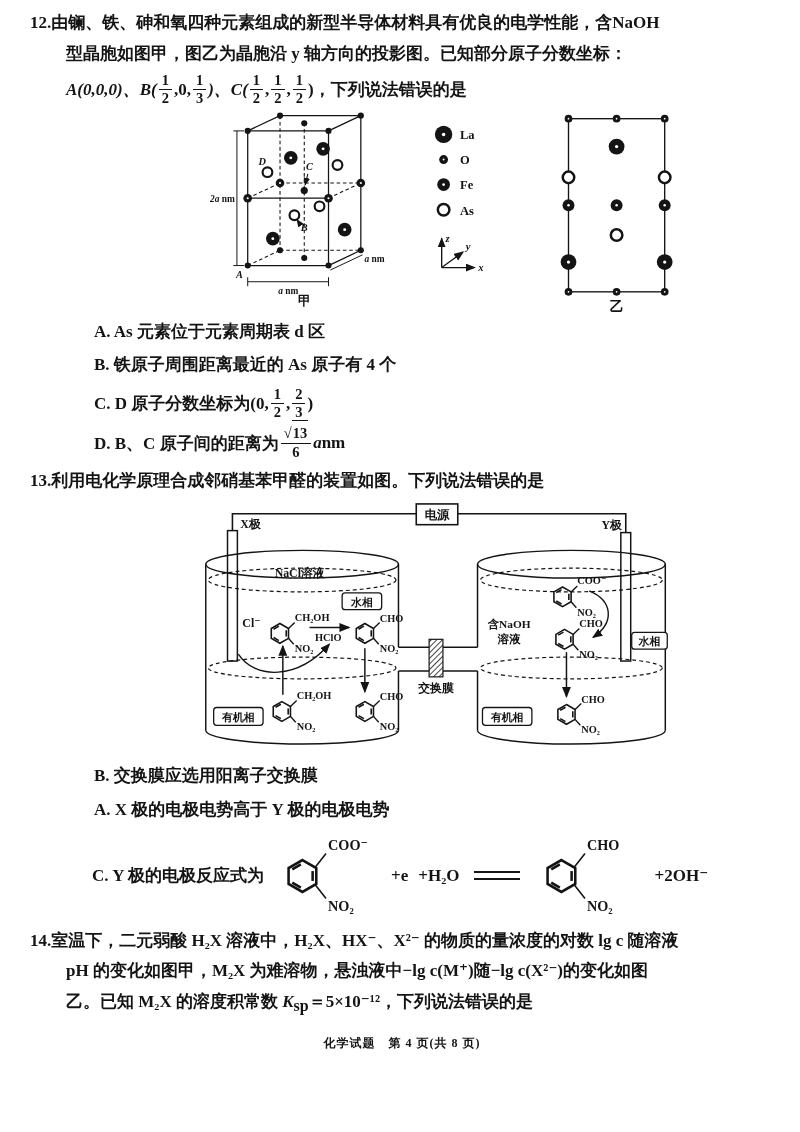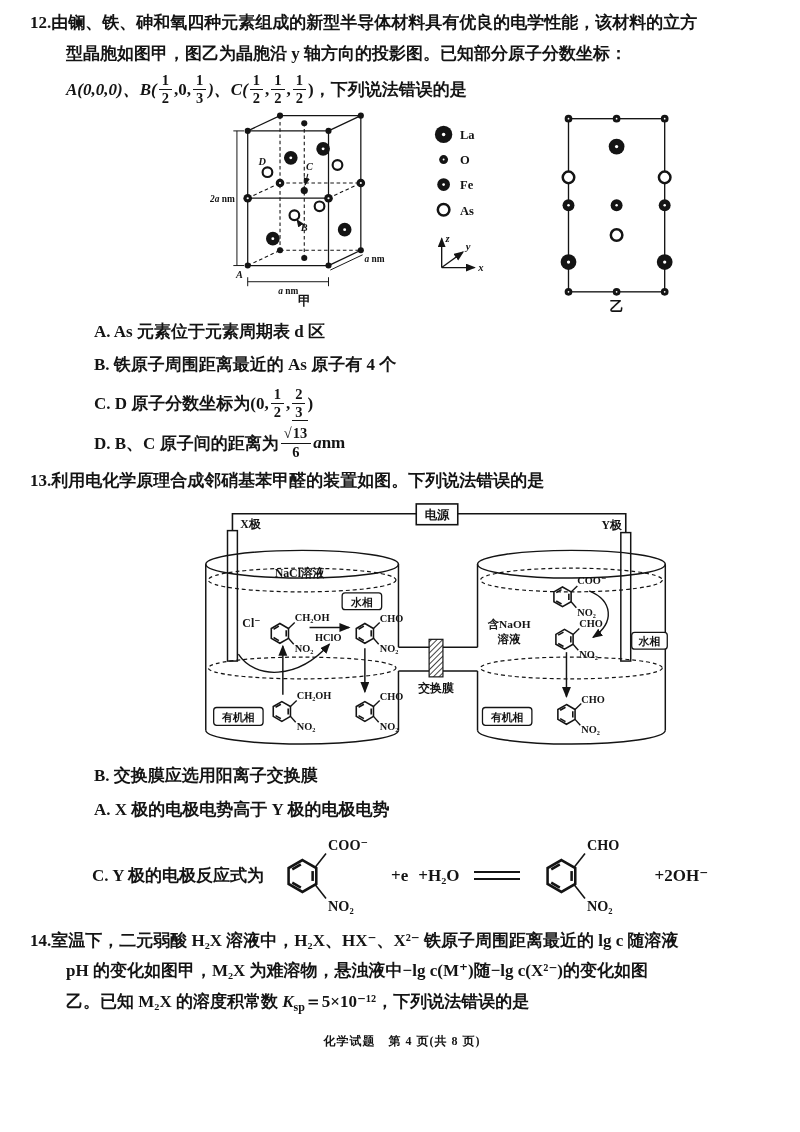--- a/index.html
+++ b/index.html
@@ -47,21 +47,21 @@
     <pattern id="hatch" width="4" height="4" patternUnits="userSpaceOnUse" patternTransform="rotate(45)">
       <rect width="4" height="4" fill="#fff"></rect>
       <line x1="0" y1="0" x2="0" y2="4" stroke="#141414" stroke-width="1.6"></line>
     </pattern>
   </defs>
 </svg>
 
 <div class="sheet">
 
   <div>
-    <div class="stem hang"><span>12.</span><span>由镧、铁、砷和氧四种元素组成的新型半导体材料具有优良的电学性能，该材料的立方</span></div>
+    <div class="stem hang"><span>12.</span><span>由镧、铁、砷和氧四种元素组成的新型半导体材料具有优良的电学性能，含NaOH</span></div>
     <div class="stem cont">型晶胞如图甲，图乙为晶胞沿 y 轴方向的投影图。已知部分原子分数坐标：</div>
 
     <div class="row coordrow">
       <span class="it">A(0,0,0)、B(</span>
       <span class="frac">
           <span class="fnum">1</span>
           <span class="fden">2</span>
         </span>
       <span>,0,</span>
       <span class="frac">
@@ -398,19 +398,19 @@
         <line x1="46" y1="59" x2="57" y2="73" stroke="#141414" stroke-width="1.6"></line>
         <text x="59" y="24" font-size="14.5">CHO</text>
         <text x="59" y="86" font-size="14.5">NO₂</text>
       </svg>
       <span class="eqtxt" style="margin-left:14px">+2OH⁻</span>
     </div>
 
   </div>
 
   <div>
-    <div class="stem hang"><span>14.</span><span>室温下，二元弱酸 H₂X 溶液中，H₂X、HX⁻、X²⁻ 铁原子周围距离最近的 lg c 随溶液</span></div>
+    <div class="stem hang"><span>14.</span><span>室温下，二元弱酸 H₂X 溶液中，H₂X、HX⁻、X²⁻ 的物质的量浓度的对数 lg c 随溶液</span></div>
     <div class="stem cont">pH 的变化如图甲，M₂X 为难溶物，悬浊液中−lg c(M⁺)随−lg c(X²⁻)的变化如图</div>
-    <div class="stem cont"><span>乙。已知 M₂X 的溶度积常数 </span><span class="it">K</span><sub style="font-size:12px">sp</sub><span>＝5×10⁻¹²，下列说法错误的是</span></div>
+    <div class="stem cont"><span>乙。已知 M₂X 的溶度积常数 </span><span class="it">K</span><sub style="font-size:16px">sp</sub><span>＝5×10⁻¹²，下列说法错误的是</span></div>
   </div>
 
   <div class="footer">化学试题　第 4 页(共 8 页)</div>
 </div>
 
 </body></html>

